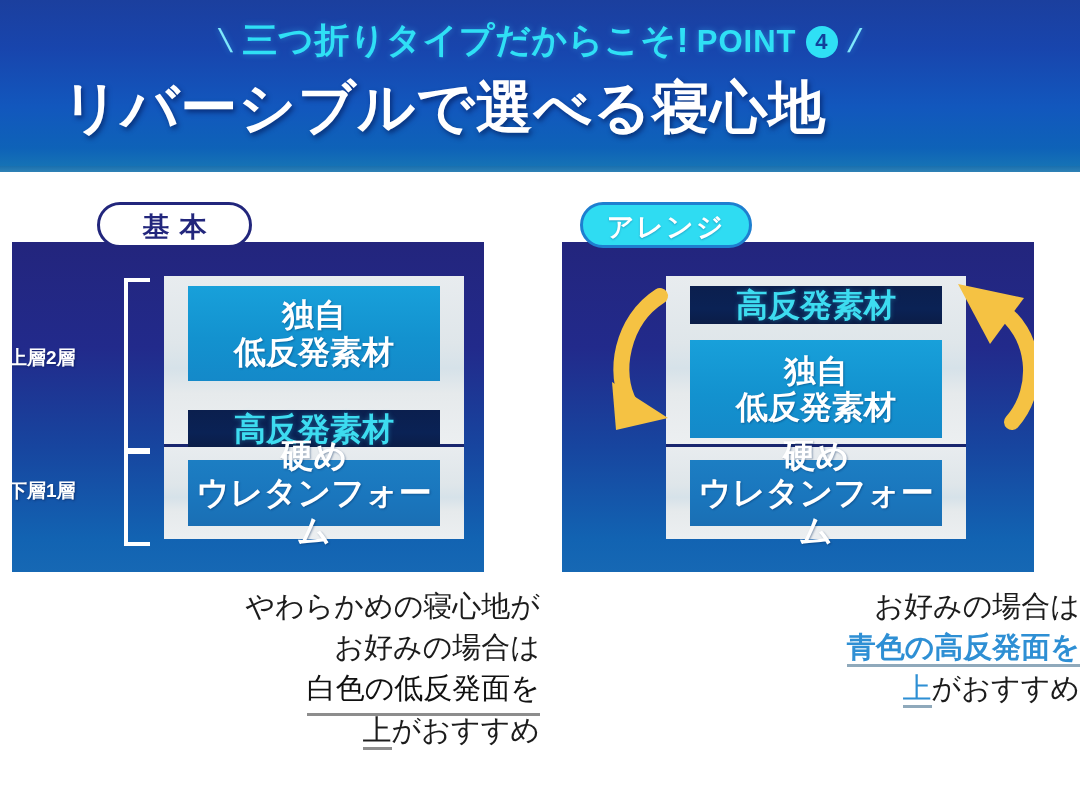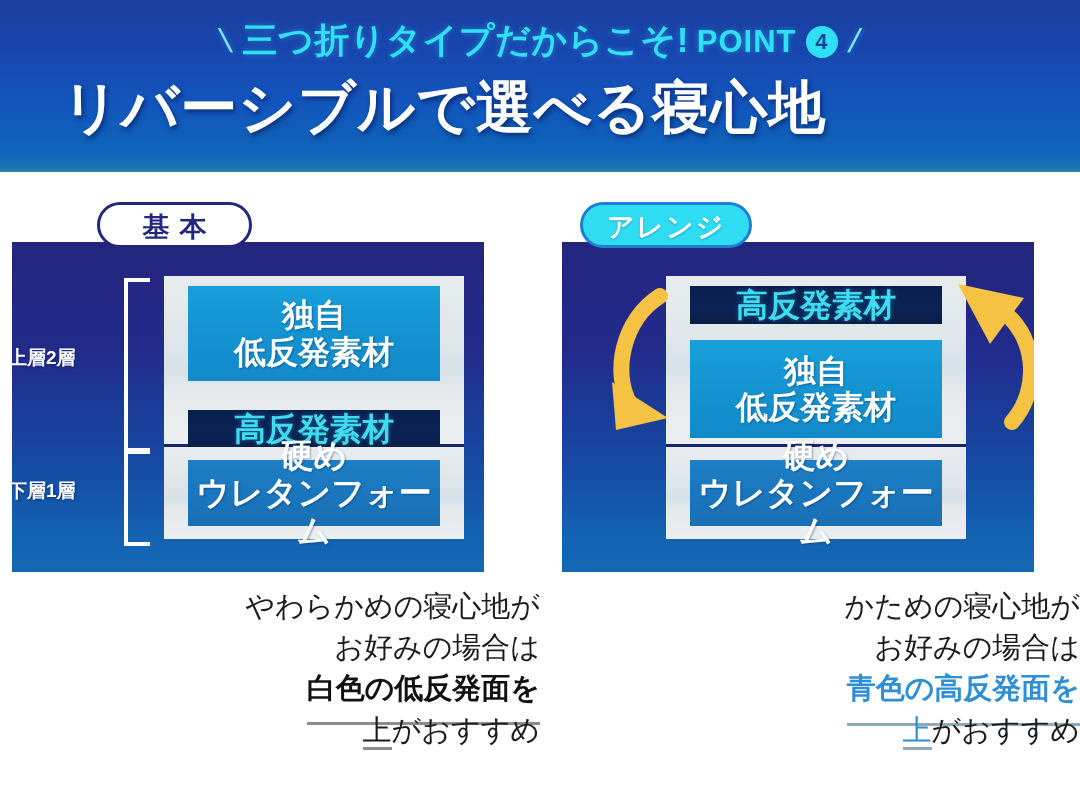--- a/index.html
+++ b/index.html
@@ -203,30 +203,30 @@
     position: absolute;
     top: 408px; left: 0;
     width: 540px;
     text-align: right;
     color: #1c1c1c;
     font-size: 29px;
     line-height: 1.42;
   }
   .caption .line { display: block; white-space: nowrap; }
   .caption .strong-dark {
-    font-weight: bold;
+    font-weight: normal;
     color: #111111;
     border-bottom: 3px solid #8d8d8d;
-    padding-bottom: 18px;
+    padding-bottom: 9px;
   }
   .caption .strong-blue {
     font-weight: bold;
     color: #2e8fd4;
     border-bottom: 3px solid #8fa9bb;
-    padding-bottom: 19px;
+    padding-bottom: 1px;
   }
   .caption .ue-dark {
     border-bottom: 3px solid #8d8d8d;
     padding-bottom: 1px;
   }
   .caption .ue-blue {
     color: #2e8fd4;
     border-bottom: 3px solid #8fa9bb;
     padding-bottom: 1px;
   }
@@ -293,19 +293,18 @@
         <polygon points="20,104 76,140 24,152" fill="#f5c243"></polygon>
       </svg>
 
       <svg class="arrow-svg" style="left:388px; top:20px;" width="110" height="180" viewBox="0 0 110 180">
         <path d="M48 46 C86 70, 92 126, 62 160" stroke="#f5c243" stroke-width="16" fill="none" stroke-linecap="round"></path>
         <polygon points="8,22 74,36 40,82" fill="#f5c243"></polygon>
       </svg>
     </div>
 
     <div class="caption">
-      <span class="line">かための寝心地が</span>
       <span class="line">お好みの場合は</span>
       <span class="line"><span class="strong-blue">青色の高反発面を</span></span>
       <span class="line"><span class="ue-blue">上</span><span>がおすすめ</span></span>
     </div>
   </div>
 </div>
 
 </body></html>

